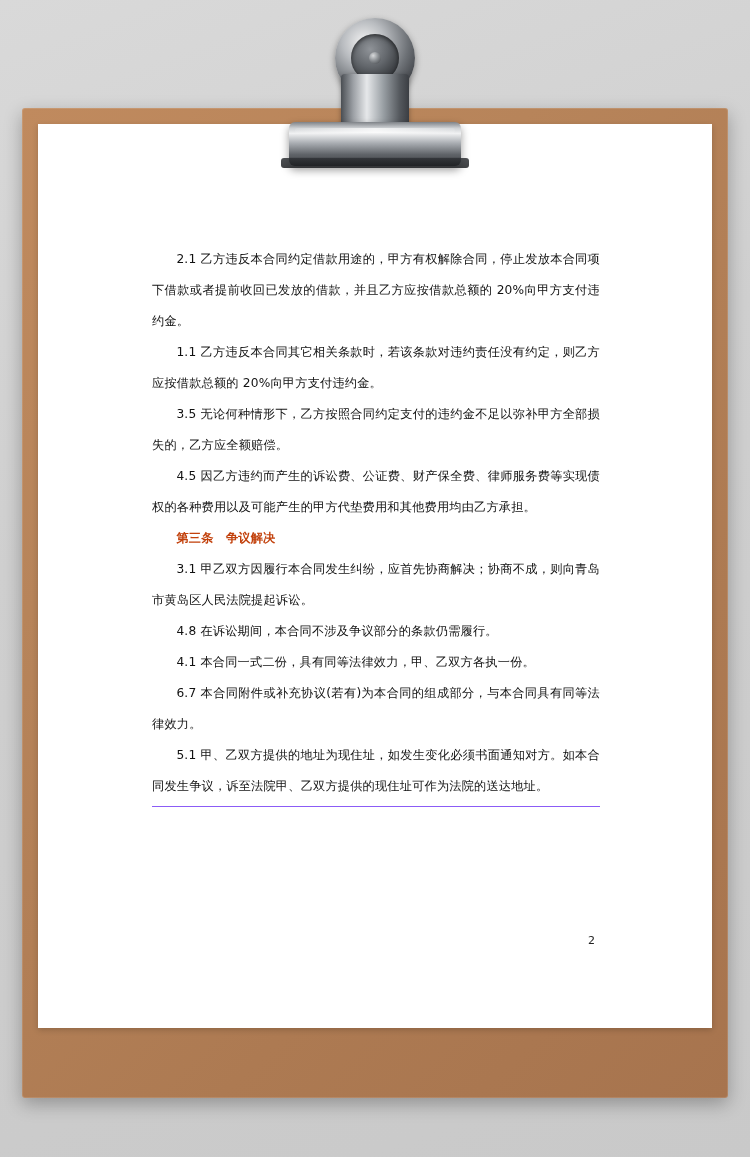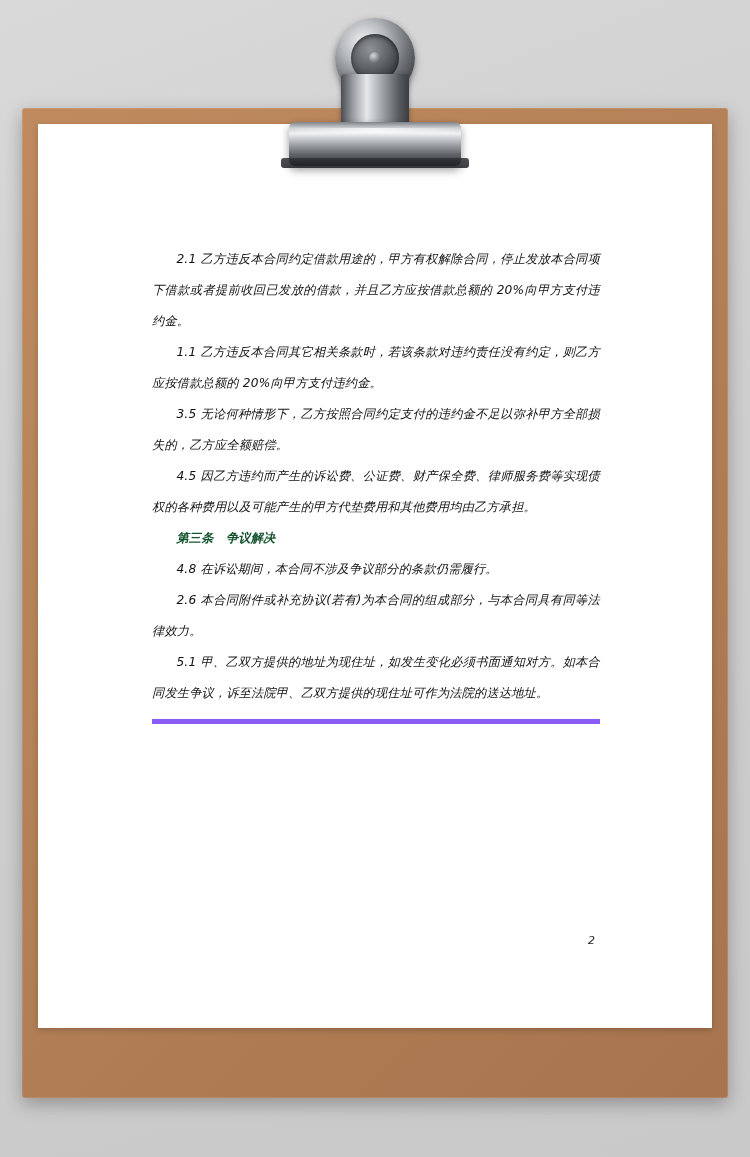--- a/index.html
+++ b/index.html
@@ -1,15 +1,15 @@
 <!DOCTYPE html>
 <html><head>
 <meta charset="utf-8">
 <style>
-  * { box-sizing: border-box; font-style: italic; }
+  * { box-sizing: border-box; }
   html, body {
     margin: 0;
     padding: 0;
     width: 750px;
     height: 1157px;
     overflow: hidden;
     font-family: "Liberation Sans", sans-serif;
   }
   body {
     background: linear-gradient(160deg, #d9d9d9 0%, #cfcfcf 40%, #c9c9c9 100%);
@@ -150,29 +150,29 @@
     text-align: justify;
     text-justify: inter-ideograph;
     margin: 0 0 0 0;
     text-indent: 2em;
     letter-spacing: 0.2px;
   }
   .heading {
     font-family: "DejaVu Sans", "Liberation Sans", sans-serif;
     font-size: 12.2px;
     line-height: 31px;
-    color: #14532d;
+    color: #c2410c;
     font-weight: bold;
     text-indent: 2em;
     margin: 0;
     letter-spacing: 0.2px;
   }
   .underlined {
-    border-bottom: 5px solid #8b5cf6;
-    padding-bottom: 10px;
+    border-bottom: 1px solid #8b5cf6;
+    padding-bottom: 4px;
   }
   .page-number {
     position: absolute;
     left: 588px;
     top: 934px;
     font-family: "DejaVu Sans", "Liberation Sans", sans-serif;
     font-size: 11px;
     color: #222;
   }
 </style>
@@ -193,18 +193,20 @@
   <div class="clip-bar"></div>
   <div class="clip-bar-lip"></div>
 </div>
 
 <div class="doc-body">
   <p class="para">2.1 乙方违反本合同约定借款用途的，甲方有权解除合同，停止发放本合同项下借款或者提前收回已发放的借款，并且乙方应按借款总额的 20%向甲方支付违约金。</p>
   <p class="para">1.1 乙方违反本合同其它相关条款时，若该条款对违约责任没有约定，则乙方应按借款总额的 20%向甲方支付违约金。</p>
   <p class="para">3.5 无论何种情形下，乙方按照合同约定支付的违约金不足以弥补甲方全部损失的，乙方应全额赔偿。</p>
   <p class="para">4.5 因乙方违约而产生的诉讼费、公证费、财产保全费、律师服务费等实现债权的各种费用以及可能产生的甲方代垫费用和其他费用均由乙方承担。</p>
   <p class="heading">第三条　争议解决</p>
+  <p class="para">3.1 甲乙双方因履行本合同发生纠纷，应首先协商解决；协商不成，则向青岛市黄岛区人民法院提起诉讼。</p>
   <p class="para">4.8 在诉讼期间，本合同不涉及争议部分的条款仍需履行。</p>
-  <p class="para">2.6 本合同附件或补充协议(若有)为本合同的组成部分，与本合同具有同等法律效力。</p>
+  <p class="para">4.1 本合同一式二份，具有同等法律效力，甲、乙双方各执一份。</p>
+  <p class="para">6.7 本合同附件或补充协议(若有)为本合同的组成部分，与本合同具有同等法律效力。</p>
   <p class="para underlined">5.1 甲、乙双方提供的地址为现住址，如发生变化必须书面通知对方。如本合同发生争议，诉至法院甲、乙双方提供的现住址可作为法院的送达地址。</p>
 </div>
 
 <div class="page-number">2</div>
 
 </body></html>

